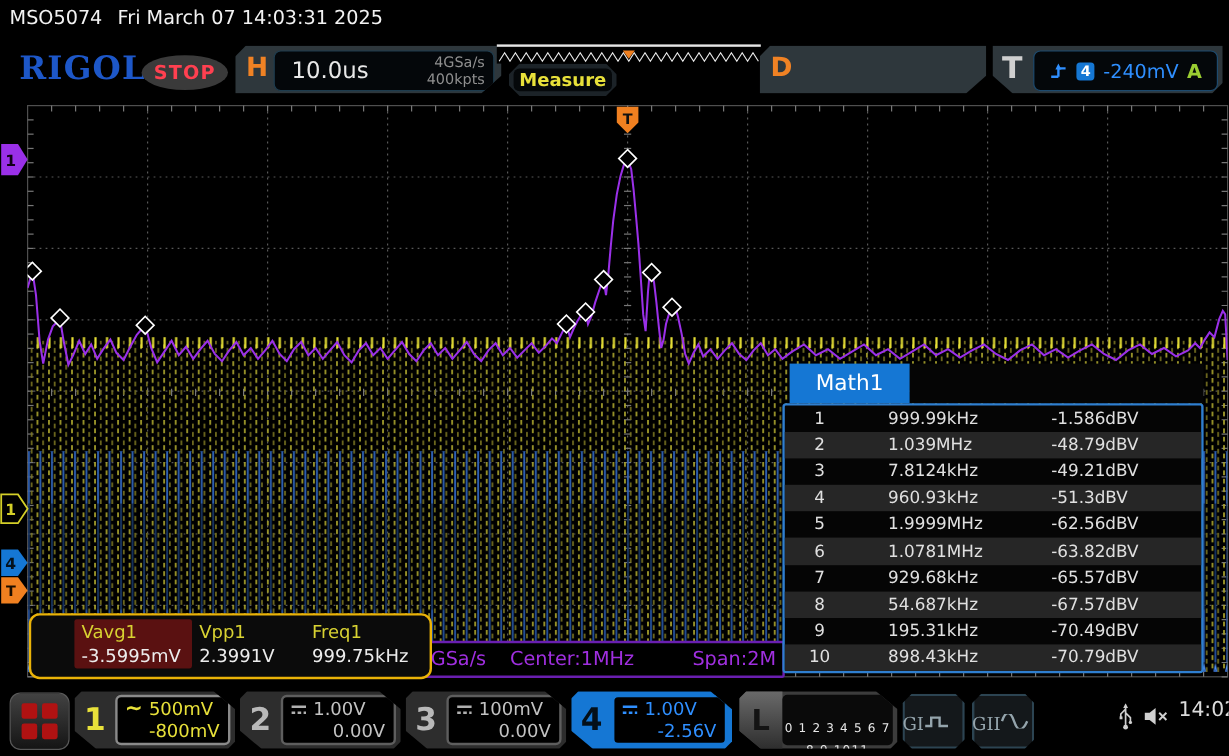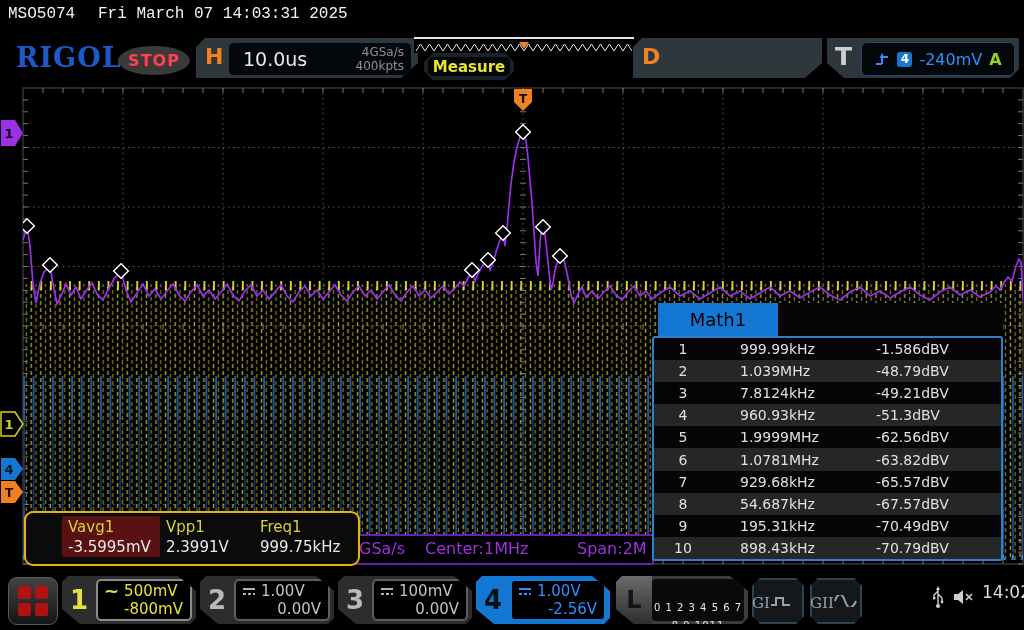--- a/index.html
+++ b/index.html
@@ -2,21 +2,21 @@
 <html><head>
 <meta charset="utf-8">
 <style>
   html,body{margin:0;padding:0;background:#000;}
   #app{position:relative;width:1024px;height:630px;background:#000;overflow:hidden;
        font-family:"DejaVu Sans","Liberation Sans",sans-serif;color:#eee;}
   .abs{position:absolute;}
 
   
   #topbar{left:0;top:0;width:1024px;height:30px;}
-  #topbar span{font-size:16px;color:#f2f2f2;font-family:Liberation Mono, monospace;}
+  #topbar span{font-size:16px;color:#f2f2f2;}
   #model{position:absolute;left:8px;top:5px;}
   #datetime{position:absolute;left:98px;top:5px;}
 
   
   #header{left:0;top:30px;width:1024px;height:54px;}
   #logo{left:16px;top:12px;font-family:"DejaVu Serif","Liberation Serif",serif;
         font-weight:bold;font-size:27px;color:#1d57c8;letter-spacing:1px;}
   #stop-oval{left:118px;top:16px;width:72px;height:29px;background:#3a3a3a;border-radius:50%;
              display:flex;align-items:center;justify-content:center;}
   #stop-oval span{color:#ff4050;font-weight:bold;font-size:16px;letter-spacing:1px;}
@@ -58,21 +58,21 @@
   #fftbar{left:352px;top:534px;width:298px;height:27px;background:#000;border:2px solid #6a1fb0;
           border-radius:2px;z-index:2;}
   #fftbar span{position:absolute;top:3px;font-size:16px;color:#a02fe0;}
   #fft-l{left:5px;} #fft-c{left:71px;} #fft-r{left:223px;}
   #meas-panel{left:24px;top:511px;width:332px;height:51px;background:#0b0b0b;border:2px solid #eab308;
           border-radius:9px;z-index:3;}
   #meas-hl{position:absolute;left:36px;top:3px;width:98px;height:41px;background:#5a1111;border-radius:2px;}
   .mlabel{position:absolute;top:5px;font-size:15px;color:#d8d232;}
   .mvalue{position:absolute;top:25px;font-size:15px;color:#ececec;}
   #math-panel{left:652px;top:303px;width:351px;height:258px;z-index:3;}
-  #math-tab{position:absolute;left:6px;top:0;width:120px;height:33px;background:#1577d4;color:#000000;
+  #math-tab{position:absolute;left:6px;top:0;width:100px;height:33px;background:#1577d4;color:#ffffff;
           font-size:18px;display:flex;align-items:center;justify-content:center;}
   #math-tab-filler{position:absolute;left:106px;top:0;right:0;height:33px;background:#050505;}
   .mtable{position:absolute;left:0;top:33px;width:347px;height:221px;background:#050505;
           border:2px solid #2f7fd0;border-radius:3px;display:flex;flex-direction:column;}
   .mhead{height:24px;background:#2e2e2e;display:grid;grid-template-columns:58px 150px 1fr;
           align-items:center;color:#e2e2e2;font-size:15px;}
   .mhead .hfreq{text-align:center;} .mhead .hamp{text-align:center;}
   .mrow{flex:1;display:grid;grid-template-columns:58px 150px 1fr;align-items:center;
           color:#e0e0e0;font-size:14px;}
   .mrow.alt{background:#262626;}

